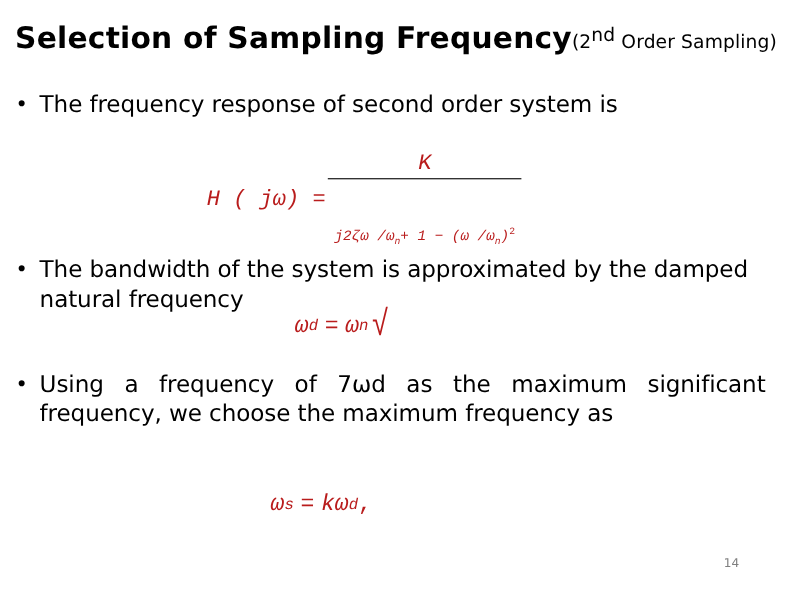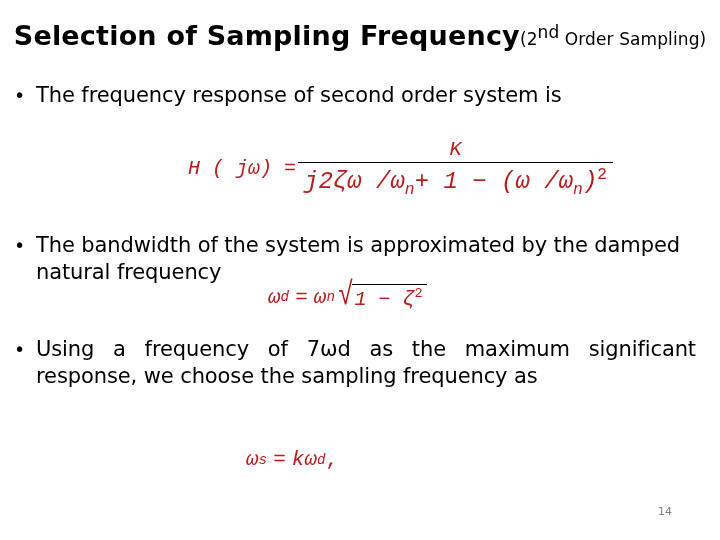--- a/index.html
+++ b/index.html
@@ -96,21 +96,22 @@
     padding: 0 6px 1px 6px;
     font-size: 20px;
   }
   .frac .bar {
     width: 100%;
     height: 1.4px;
     background: #000;
   }
   .frac .bot {
     padding: 2px 6px 0 6px;
-    font-size: 24px;
+    font-size: 13px;
+    margin-top: 41px;
   }
   .sub {
     font-size: 0.68em;
     vertical-align: sub;
     font-style: italic;
   }
   .sup {
     font-size: 0.68em;
     vertical-align: super;
     font-style: normal;
@@ -177,27 +178,26 @@
 </div>
 
 <div class="math" id="eq2">
   <span>ω</span>
     <span class="sub">d</span>
   <span style="font-style:normal;margin:0 6px;">=</span>
   <span>ω</span>
     <span class="sub">n</span>
   <span class="sqrt">
     <span class="radical">√</span>
-    <span class="radicand"><span>1 − ζ</span><span class="sup">2</span></span>
   </span>
 </div>
 
 <div class="bullet" id="bullet3">
   <span class="bullet-dot">•</span>
-  <span class="bullet-text justify-text">Using a frequency of 7ωd as the maximum significant response, we choose the sampling frequency as</span>
+  <span class="bullet-text justify-text">Using a frequency of 7ωd as the maximum significant frequency, we choose the maximum frequency as</span>
 </div>
 
 <div class="math" id="eq3">
   <span>ω</span>
     <span class="sub">s</span>
   <span style="font-style:normal;margin:0 6px;">=</span>
   <span>k</span>
     <span>ω</span>
     <span class="sub">d</span>
     <span style="font-style:normal;">,</span>

